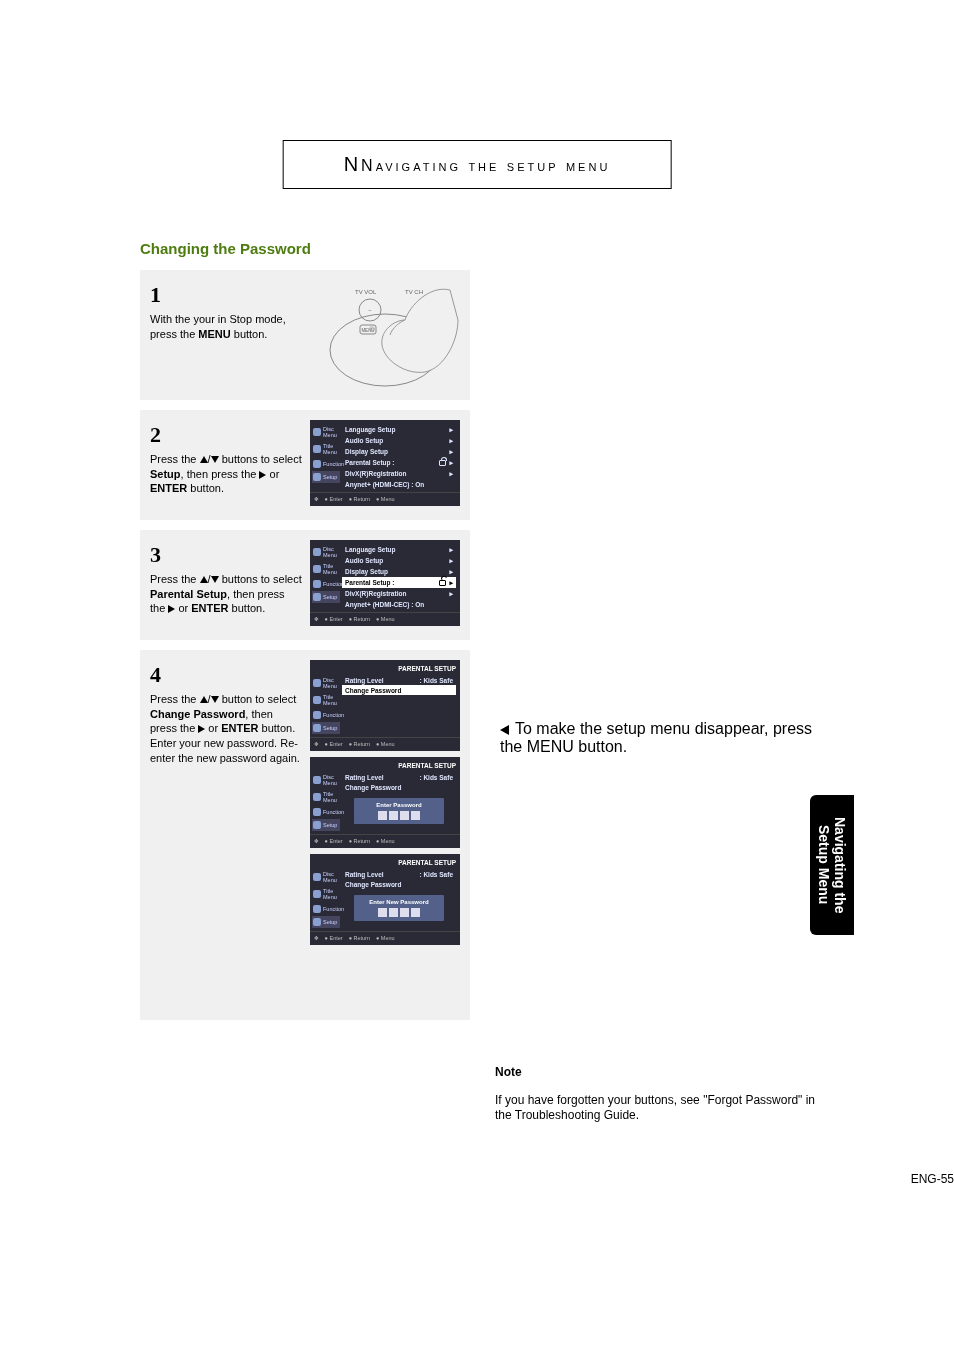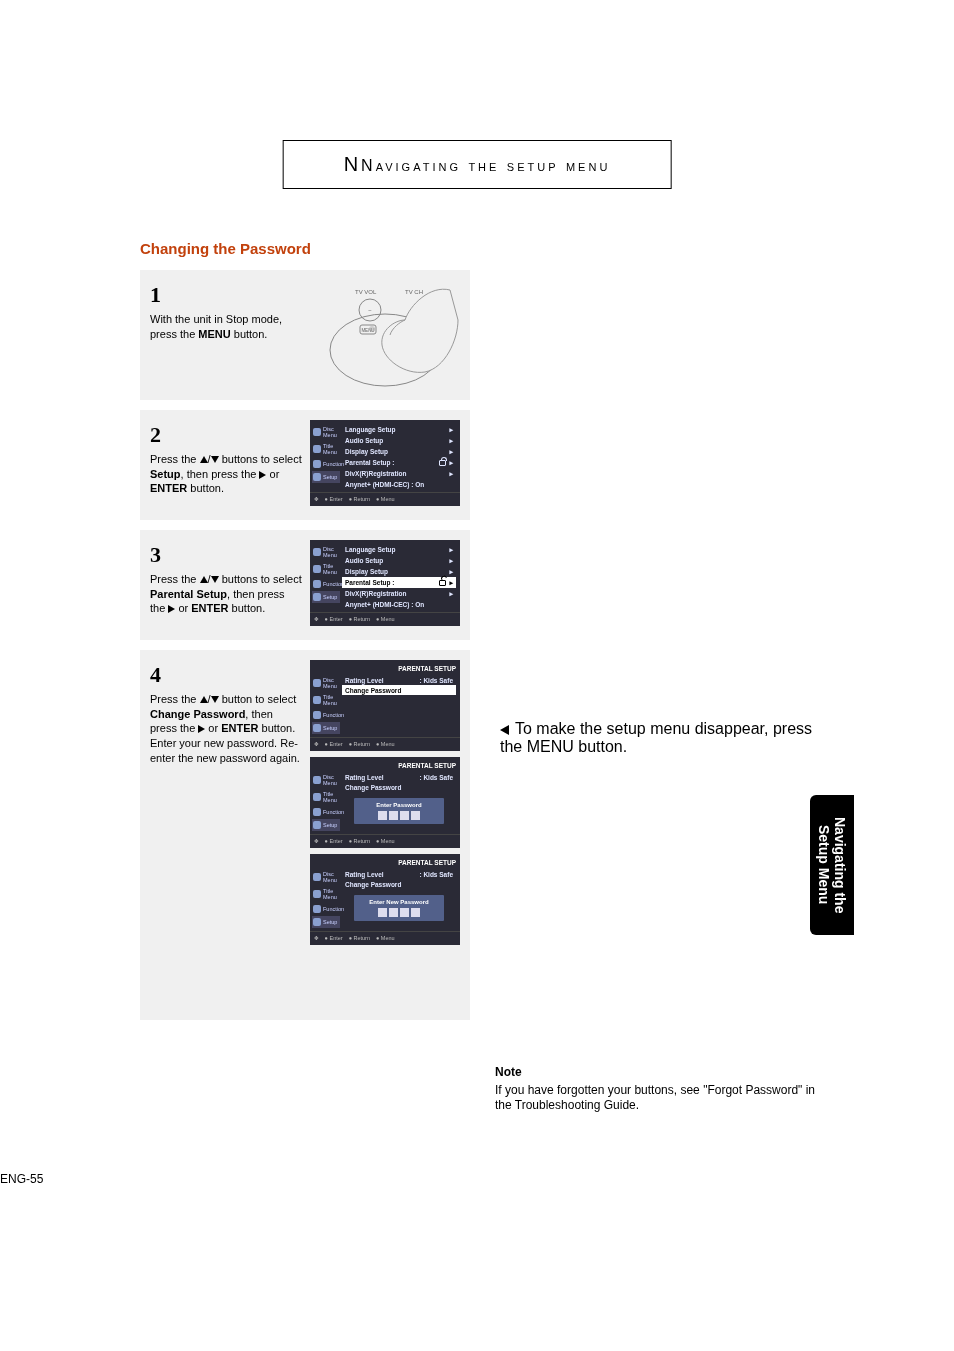--- a/index.html
+++ b/index.html
@@ -29,21 +29,21 @@
     letter-spacing: 3px;
     font-variant: small-caps;
   }
   .header-box span.first { font-size: 20px; }
   .section-title {
     position: absolute;
     left: 140px;
     top: 240px;
     font-size: 15px;
     font-weight: bold;
-    color: #c2410c;
+    color: #4d7c0f;
   }
   .steps-container {
     position: absolute;
     left: 140px;
     top: 270px;
     width: 330px;
   }
   .step {
     background: #f0f0f0;
     padding: 10px;
@@ -207,26 +207,26 @@
     justify-content:center;
   }
   .bottom-note {
     position: absolute;
     left: 495px;
     top: 1065px;
     font-size: 12px;
     width: 340px;
     line-height: 1.3;
   }
-  .bottom-note b { display:block; margin-bottom:2px; }
+  .bottom-note b { display:block; margin-bottom:12px; }
   .page-footer {
     position: absolute;
     left: 0; right: 0;
     bottom: 165px;
-    text-align: left;
+    text-align: right;
     font-size: 12px;
   }
   .tri-up, .tri-down, .tri-right, .tri-left {
     display: inline-block;
     width: 0; height: 0;
     vertical-align: middle;
   }
   .tri-up { border-left:4px solid transparent; border-right:4px solid transparent; border-bottom:7px solid #000; }
   .tri-down { border-left:4px solid transparent; border-right:4px solid transparent; border-top:7px solid #000; }
   .tri-right { border-top:4px solid transparent; border-bottom:4px solid transparent; border-left:7px solid #000; }
@@ -240,21 +240,21 @@
     <span class="first">N</span><span>Navigating the setup menu</span>
   </div>
 
   <div class="section-title">Changing the Password</div>
 
   <div class="steps-container">
 
     <div class="step" style="min-height:130px;">
       <div class="step-left">
         <div class="step-num">1</div>
-        <span>With the unit in Stop mode, press the </span><b>MENU</b><span> button.</span>
+        <span>With the your in Stop mode, press the </span><b>MENU</b><span> button.</span>
       </div>
       <div class="step-right">
         <div class="remote-illus">
           <svg viewBox="0 0 150 110">
             <ellipse cx="75" cy="70" rx="55" ry="36" fill="none" stroke="#888" stroke-width="1"></ellipse>
             <circle cx="60" cy="30" r="11" fill="none" stroke="#888" stroke-width="1"></circle>
             <text x="60" y="32" font-size="6" text-anchor="middle" fill="#666">−</text>
             <text x="45" y="14" font-size="6" fill="#666">TV VOL</text>
             <text x="95" y="14" font-size="6" fill="#666">TV CH</text>
             <rect x="50" y="45" width="16" height="9" rx="2" fill="none" stroke="#888"></rect>

